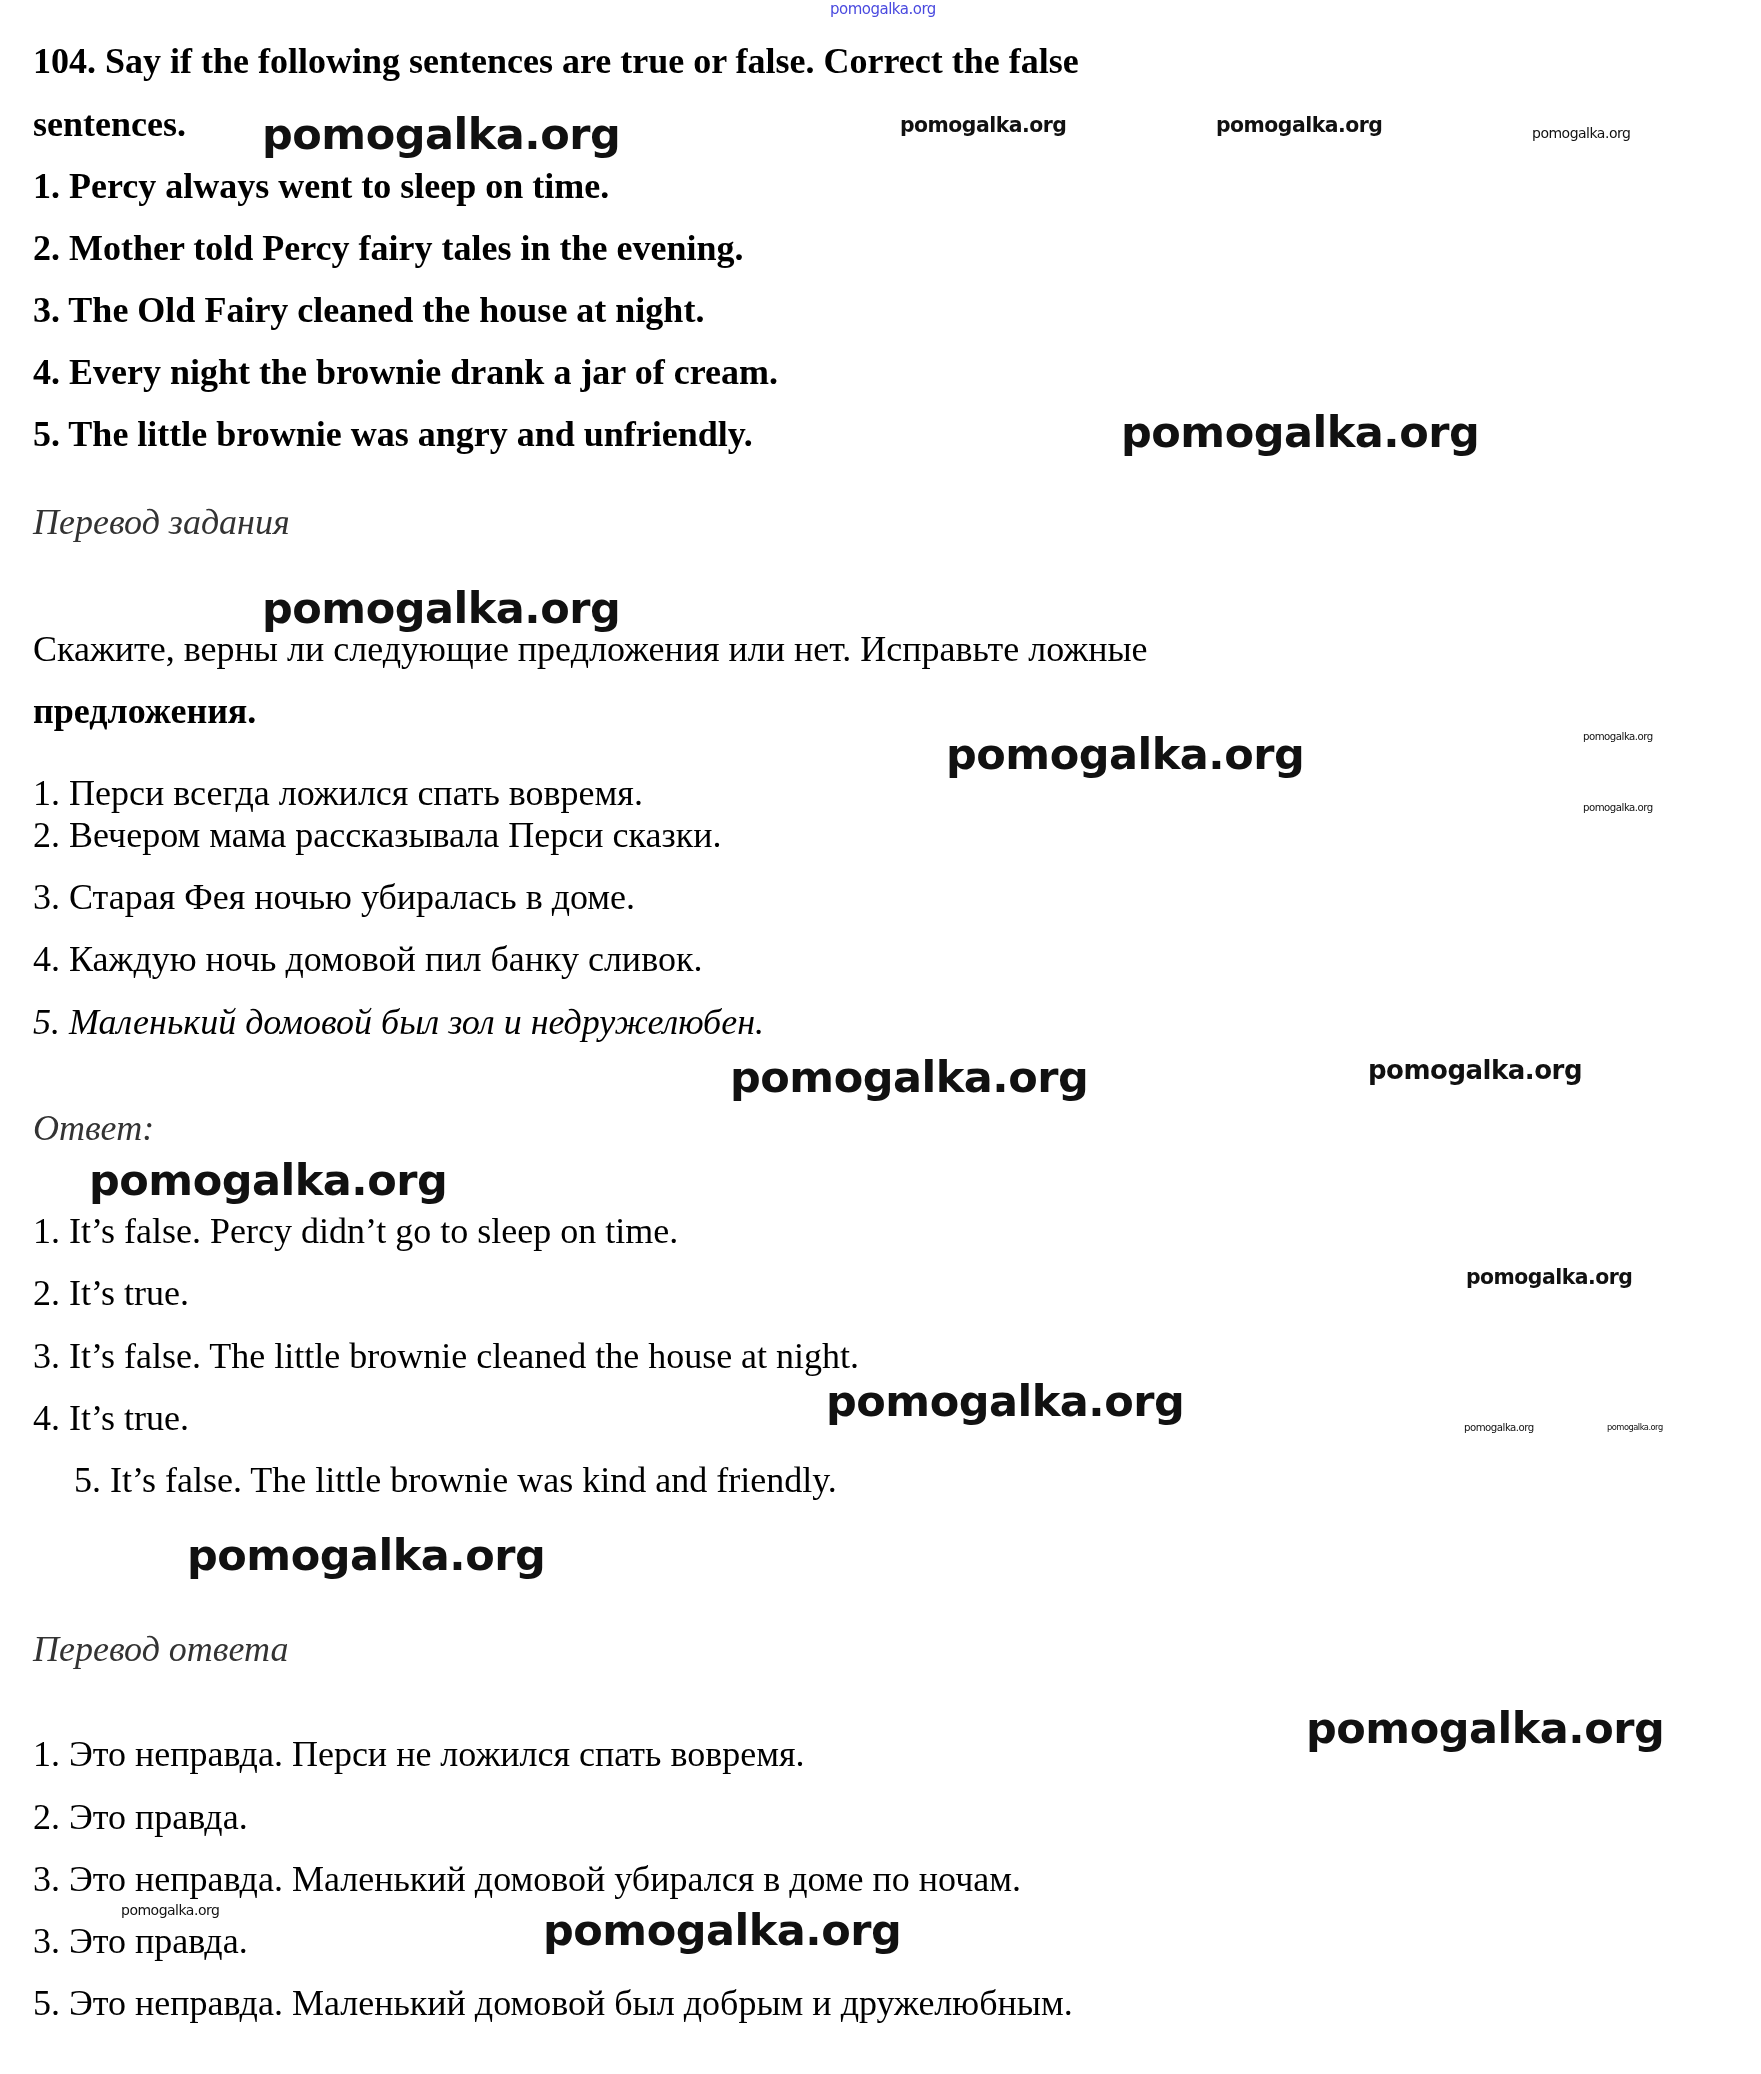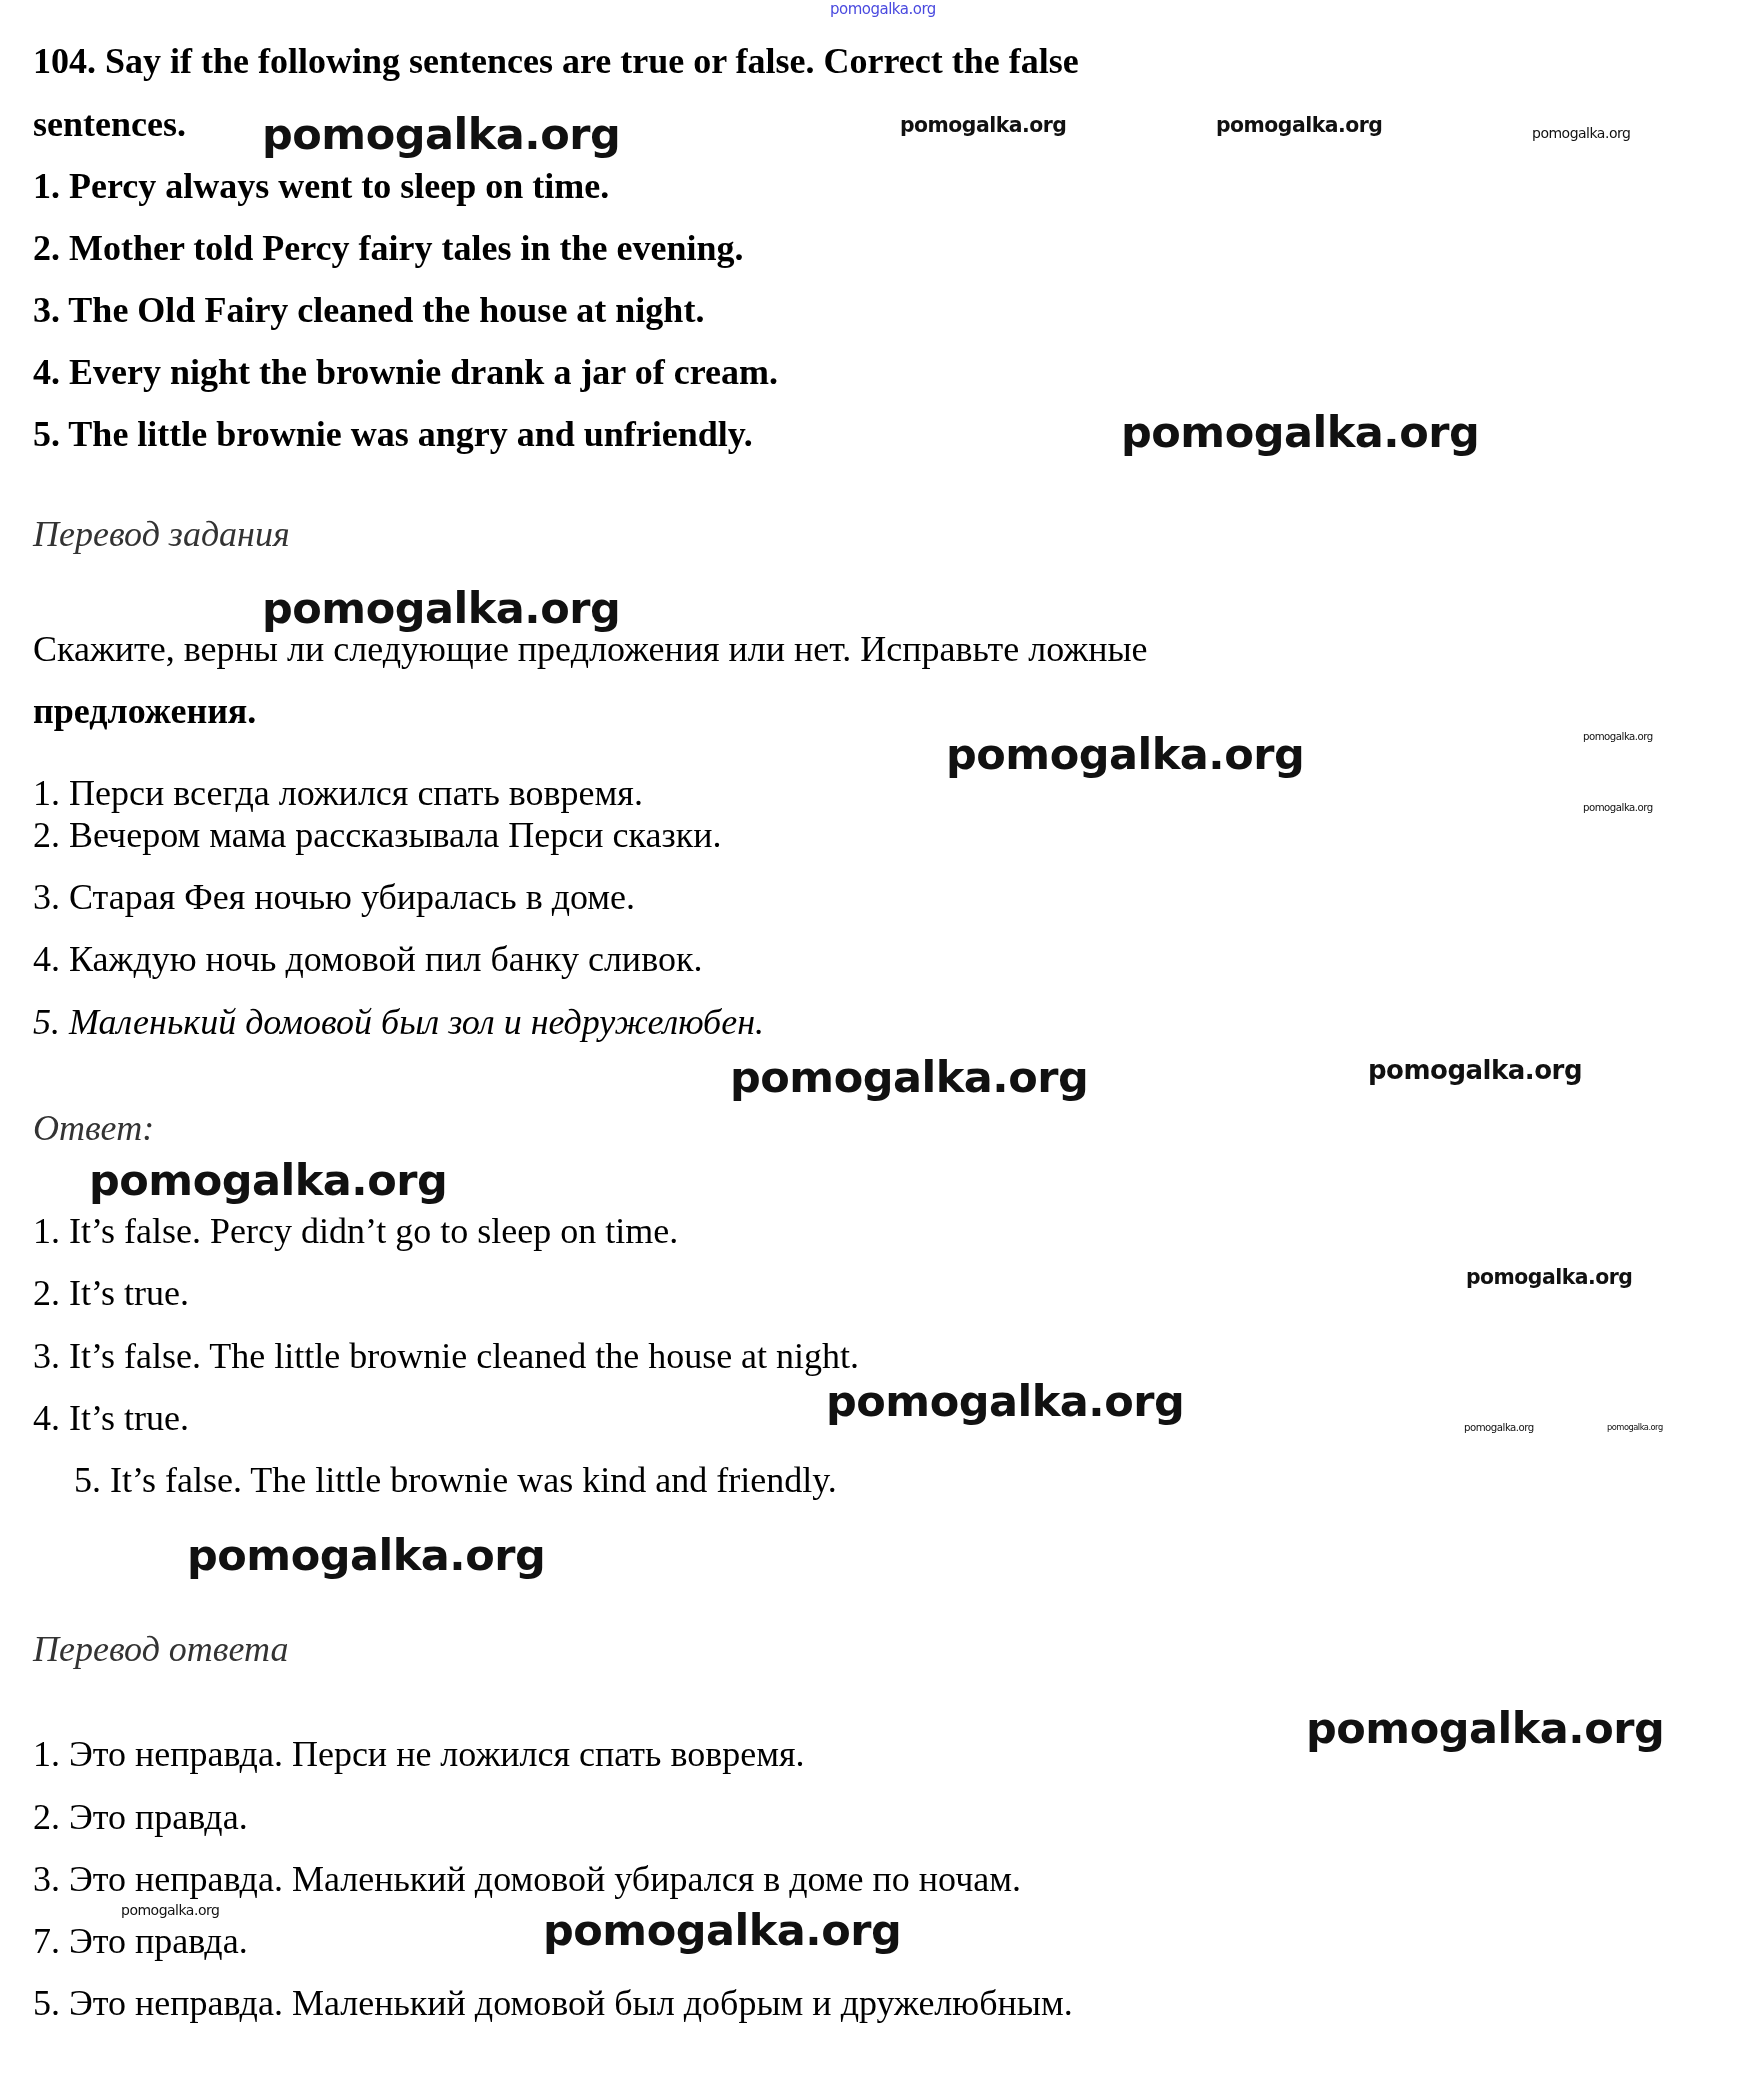--- a/index.html
+++ b/index.html
@@ -29,21 +29,21 @@
 <div class="line bold" style="top:292px;">3. The Old Fairy cleaned the house at night.</div>
 <div class="line bold" style="top:354px;">4. Every night the brownie drank a jar of cream.</div>
 <div class="line bold" style="top:416px;">5. The little brownie was angry and unfriendly.</div>
 
 <div class="wm wm-xl" style="left:262px; top:113px;">pomogalka.org</div>
 <div class="wm wm-m" style="left:900px; top:115px;">pomogalka.org</div>
 <div class="wm wm-m" style="left:1216px; top:115px;">pomogalka.org</div>
 <div class="wm wm-s" style="left:1532px; top:126px;">pomogalka.org</div>
 <div class="wm wm-xl" style="left:1121px; top:411px;">pomogalka.org</div>
 
-<div class="line ital" style="top:516px;text-align:center;">Перевод задания</div>
+<div class="line ital" style="top:504px;text-align:center;">Перевод задания</div>
 <div class="wm wm-xl" style="left:262px; top:587px;">pomogalka.org</div>
 <div class="line" style="top:631px;">Скажите, верны ли следующие предложения или нет. Исправьте ложные</div>
 <div class="line" style="top:693px;font-weight:bold;">предложения.</div>
 <div class="line" style="top:755px;margin-top:20px;">1. Перси всегда ложился спать вовремя.</div>
 <div class="line" style="top:817px;">2. Вечером мама рассказывала Перси сказки.</div>
 <div class="line" style="top:879px;">3. Старая Фея ночью убиралась в доме.</div>
 <div class="line" style="top:941px;">4. Каждую ночь домовой пил банку сливок.</div>
 <div class="line" style="top:1004px;font-style:italic;">5. Маленький домовой был зол и недружелюбен.</div>
 
 <div class="wm wm-xl" style="left:946px; top:733px;">pomogalka.org</div>
@@ -66,15 +66,15 @@
 <div class="wm wm-xs" style="left:1607px; top:1423px; font-size:8.3px;">pomogalka.org</div>
 <div class="wm wm-xl" style="left:187px; top:1534px;">pomogalka.org</div>
 
 <div class="line ital" style="top:1631px;">Перевод ответа</div>
 <div class="wm wm-xl" style="left:1306px; top:1707px;">pomogalka.org</div>
 <div class="line" style="top:1736px;">1. Это неправда. Перси не ложился спать вовремя.</div>
 <div class="line" style="top:1799px;">2. Это правда.</div>
 <div class="line" style="top:1861px;">3. Это неправда. Маленький домовой убирался в доме по ночам.</div>
 <div class="wm wm-s" style="left:121px; top:1903px;">pomogalka.org</div>
 <div class="wm wm-xl" style="left:543px; top:1909px;">pomogalka.org</div>
-<div class="line" style="top:1923px;">7. Это правда.</div>
+<div class="line" style="top:1923px;">3. Это правда.</div>
 <div class="line" style="top:1985px;">5. Это неправда. Маленький домовой был добрым и дружелюбным.</div>
 
 
 </body></html>

